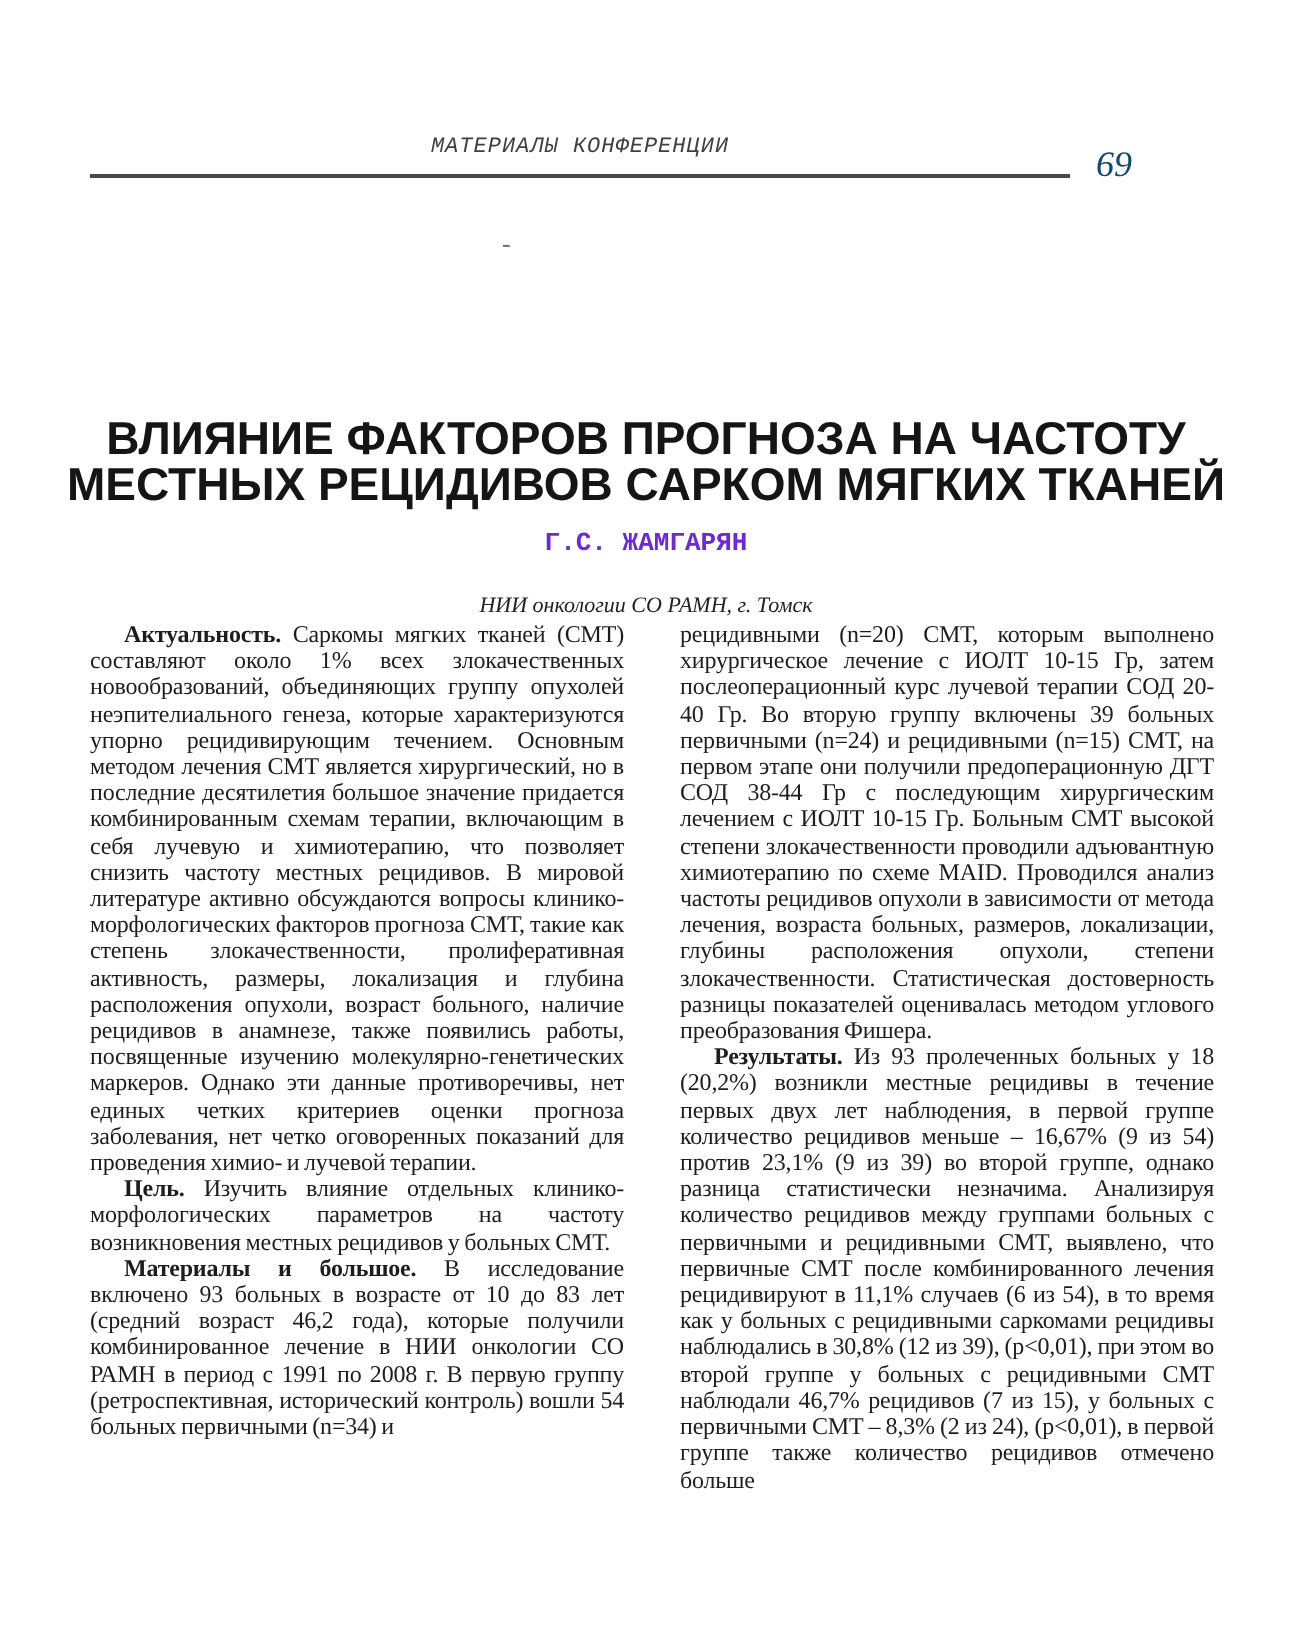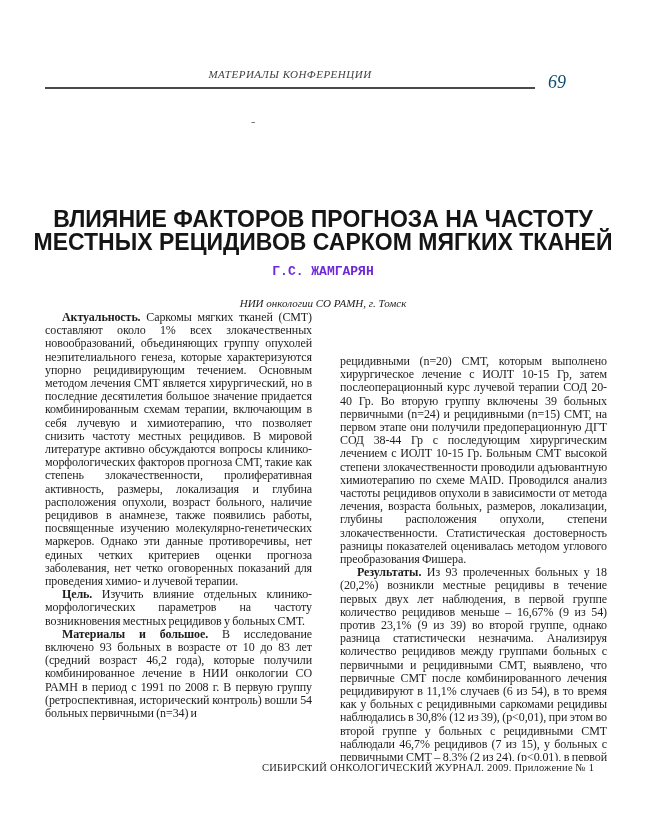--- a/index.html
+++ b/index.html
@@ -9,21 +9,21 @@
     height: 820px;
     background: #ffffff;
     overflow: hidden;
     font-family: "Liberation Serif", serif;
     color: #1d1d1d;
   }
   .running-head {
     position: absolute;
     top: 68px; left: 45px; width: 490px;
     text-align: center;
-    font-family: Liberation Serif, serif;
+    font-family: Liberation Mono, monospace;
     font-style: italic;
     font-size: 11px;
     letter-spacing: 0.5px;
     color: #3f3f3f;
   }
   .head-rule {
     position: absolute;
     top: 87px; left: 45px; width: 490px; height: 2px;
     background: #4a4a4a;
   }
@@ -81,21 +81,21 @@
     width: 276px; height: 450px;
     overflow: hidden;
     font-size: 12px;
     line-height: 13.2px;
     text-align: justify;
     letter-spacing: -0.1px;
     word-spacing: -0.6px;
     color: #1d1d1d;
   }
   .col p { margin: 0; text-indent: 17px; }
-  .col p.cont { text-indent: 0; margin-top: 44px; }
+  .col p.cont { text-indent: 0; }
   .col b { font-weight: bold; }
   .footer {
     position: absolute;
     top: 762px; left: 262px; width: 352px;
     font-family: "Liberation Serif", serif;
     font-size: 10.5px;
     letter-spacing: 0.2px;
     color: #242424;
     white-space: nowrap;
   }
@@ -123,15 +123,14 @@
       <p><b>Актуальность.</b> <span>Саркомы мягких тканей (СМТ) составляют около 1% всех злокачественных новообразований, объединяющих группу опухолей неэпителиального генеза, которые характеризуются упорно рецидивирующим течением. Основным методом лечения СМТ является хирургический, но в последние десятилетия большое значение придается комбинированным схемам терапии, включающим в себя лучевую и химиотерапию, что позволяет снизить частоту местных рецидивов. В мировой литературе активно обсуждаются вопросы клинико-морфологических факторов прогноза СМТ, такие как степень злокачественности, пролиферативная активность, размеры, локализация и глубина расположения опухоли, возраст больного, наличие рецидивов в анамнезе, также появились работы, посвященные изучению молекулярно-генетических маркеров. Однако эти данные противоречивы, нет единых четких критериев оценки прогноза заболевания, нет четко оговоренных показаний для проведения химио- и лучевой терапии.</span></p>
       <p><b>Цель.</b> <span>Изучить влияние отдельных клинико-морфологических параметров на частоту возникновения местных рецидивов у больных СМТ.</span></p>
       <p><b>Материалы и большое.</b> <span>В исследование включено 93 больных в возрасте от 10 до 83 лет (средний возраст 46,2 года), которые получили комбинированное лечение в НИИ онкологии СО РАМН в период с 1991 по 2008 г. В первую группу (ретроспективная, исторический контроль) вошли 54 больных первичными (n=34) и</span></p>
     </div>
     <div class="col">
       <p class="cont"><b></b> <span>рецидивными (n=20) СМТ, которым выполнено хирургическое лечение с ИОЛТ 10-15 Гр, затем послеоперационный курс лучевой терапии СОД 20-40 Гр. Во вторую группу включены 39 больных первичными (n=24) и рецидивными (n=15) СМТ, на первом этапе они получили предоперационную ДГТ СОД 38-44 Гр с последующим хирургическим лечением с ИОЛТ 10-15 Гр. Больным СМТ высокой степени злокачественности проводили адъювантную химиотерапию по схеме MAID. Проводился анализ частоты рецидивов опухоли в зависимости от метода лечения, возраста больных, размеров, локализации, глубины расположения опухоли, степени злокачественности. Статистическая достоверность разницы показателей оценивалась методом углового преобразования Фишера.</span></p>
       <p><b>Результаты.</b> <span>Из 93 пролеченных больных у 18 (20,2%) возникли местные рецидивы в течение первых двух лет наблюдения, в первой группе количество рецидивов меньше – 16,67% (9 из 54) против 23,1% (9 из 39) во второй группе, однако разница статистически незначима. Анализируя количество рецидивов между группами больных с первичными и рецидивными СМТ, выявлено, что первичные СМТ после комбинированного лечения рецидивируют в 11,1% случаев (6 из 54), в то время как у больных с рецидивными саркомами рецидивы наблюдались в 30,8% (12 из 39), (p&lt;0,01), при этом во второй группе у больных с рецидивными СМТ наблюдали 46,7% рецидивов (7 из 15), у больных с первичными СМТ – 8,3% (2 из 24), (p&lt;0,01), в первой группе также количество рецидивов отмечено больше</span></p>
     </div>
   </div>
 
-  <div class="footer">СИБИРСКИЙ ОНКОЛОГИЧЕСКИЙ ЖУРНАЛ. 2009. Приложение № 1</div>
 
 </div>
 
 </body></html>

